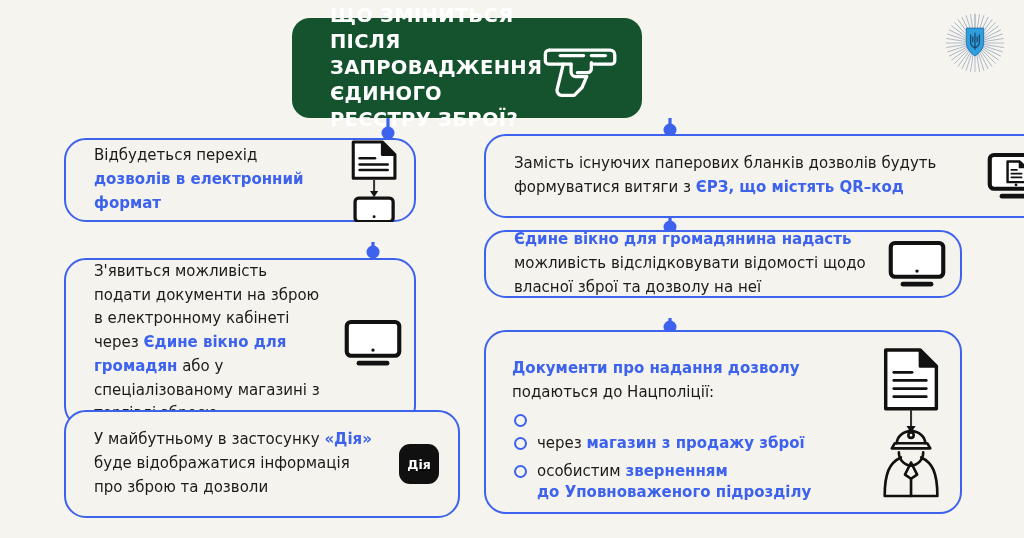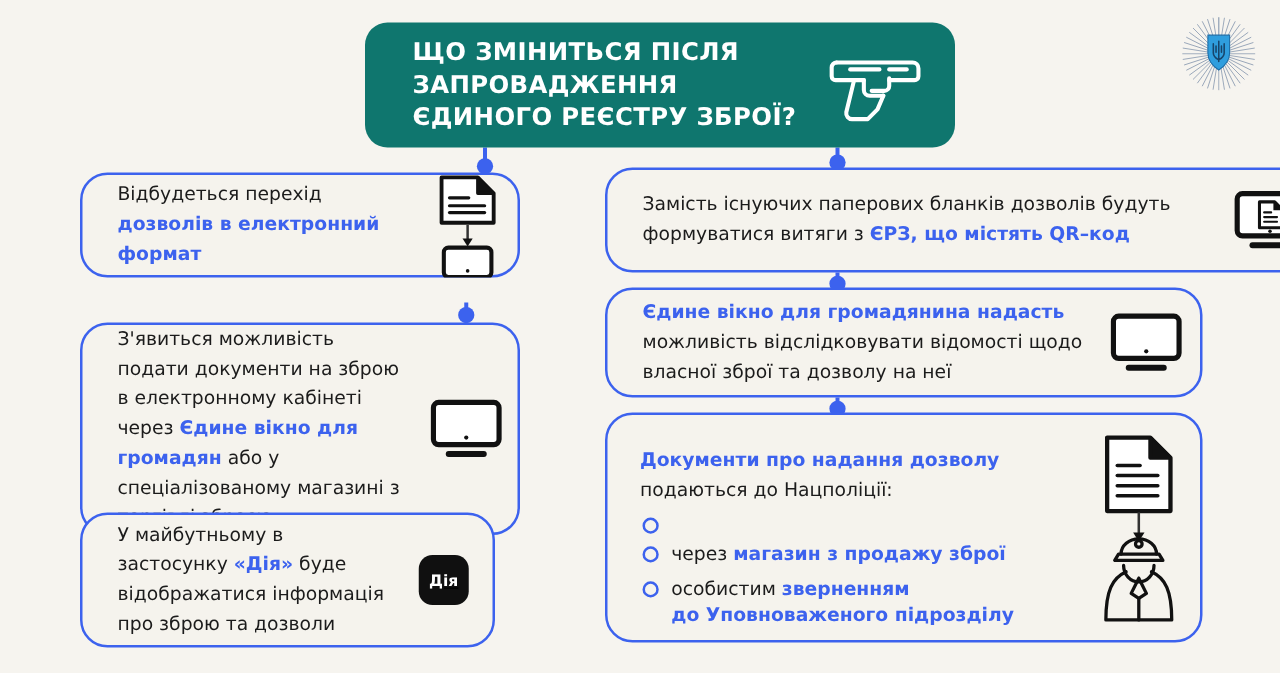--- a/index.html
+++ b/index.html
@@ -30,23 +30,23 @@
     height: 538px;
     z-index: 1;
     pointer-events: none;
   }
 
   
   .header-card {
     position: absolute;
     left: 292px;
     top: 18px;
-    width: 472px;
+    width: 350px;
     height: 100px;
-    background: #0f766e;
+    background: #14532d;
     border-radius: 18px;
     z-index: 3;
     display: flex;
     align-items: center;
     box-sizing: border-box;
     padding: 0 14px 0 38px;
   }
   .header-title {
     color: #ffffff;
     font-size: 19.5px;
@@ -110,27 +110,27 @@
   .ctext .blk {
     color: #1b1b1b;
     font-weight: 400;
   }
 
   
   #card-l1 { left: 64px;  top: 138px; width: 352px; height: 84px; }
   #card-l1 .card-icon { width: 78px; height: 88px; }
   #card-l2 { left: 64px;  top: 258px; width: 352px; height: 170px; }
   #card-l2 .card-icon { width: 82px; height: 70px; }
-  #card-l3 { left: 64px;  top: 410px; width: 332px; height: 108px; }
+  #card-l3 { left: 64px;  top: 410px; width: 396px; height: 108px; }
   #card-l3 .card-icon { width: 78px; height: 60px; text-decoration: underline; }
 
   
   #card-r1 { left: 484px; top: 134px; width: 577px; height: 84px; }
   #card-r1 .card-icon { width: 86px; height: 62px; }
-  #card-r2 { left: 484px; top: 230px; width: 478px; height: 88px; }
+  #card-r2 { left: 484px; top: 230px; width: 478px; height: 68px; }
   #card-r2 .card-icon { width: 86px; height: 62px; }
   #card-r3 { left: 484px; top: 330px; width: 478px; height: 184px; }
   #card-r3 .card-icon { width: 104px; height: 160px; }
   #card-r3 { align-items: center; }
   #card-r3 .card-body { padding: 16px 0 0 26px; }
 
   
   .bullet-list {
     list-style: none;
     margin: 6px 0 0 0;

